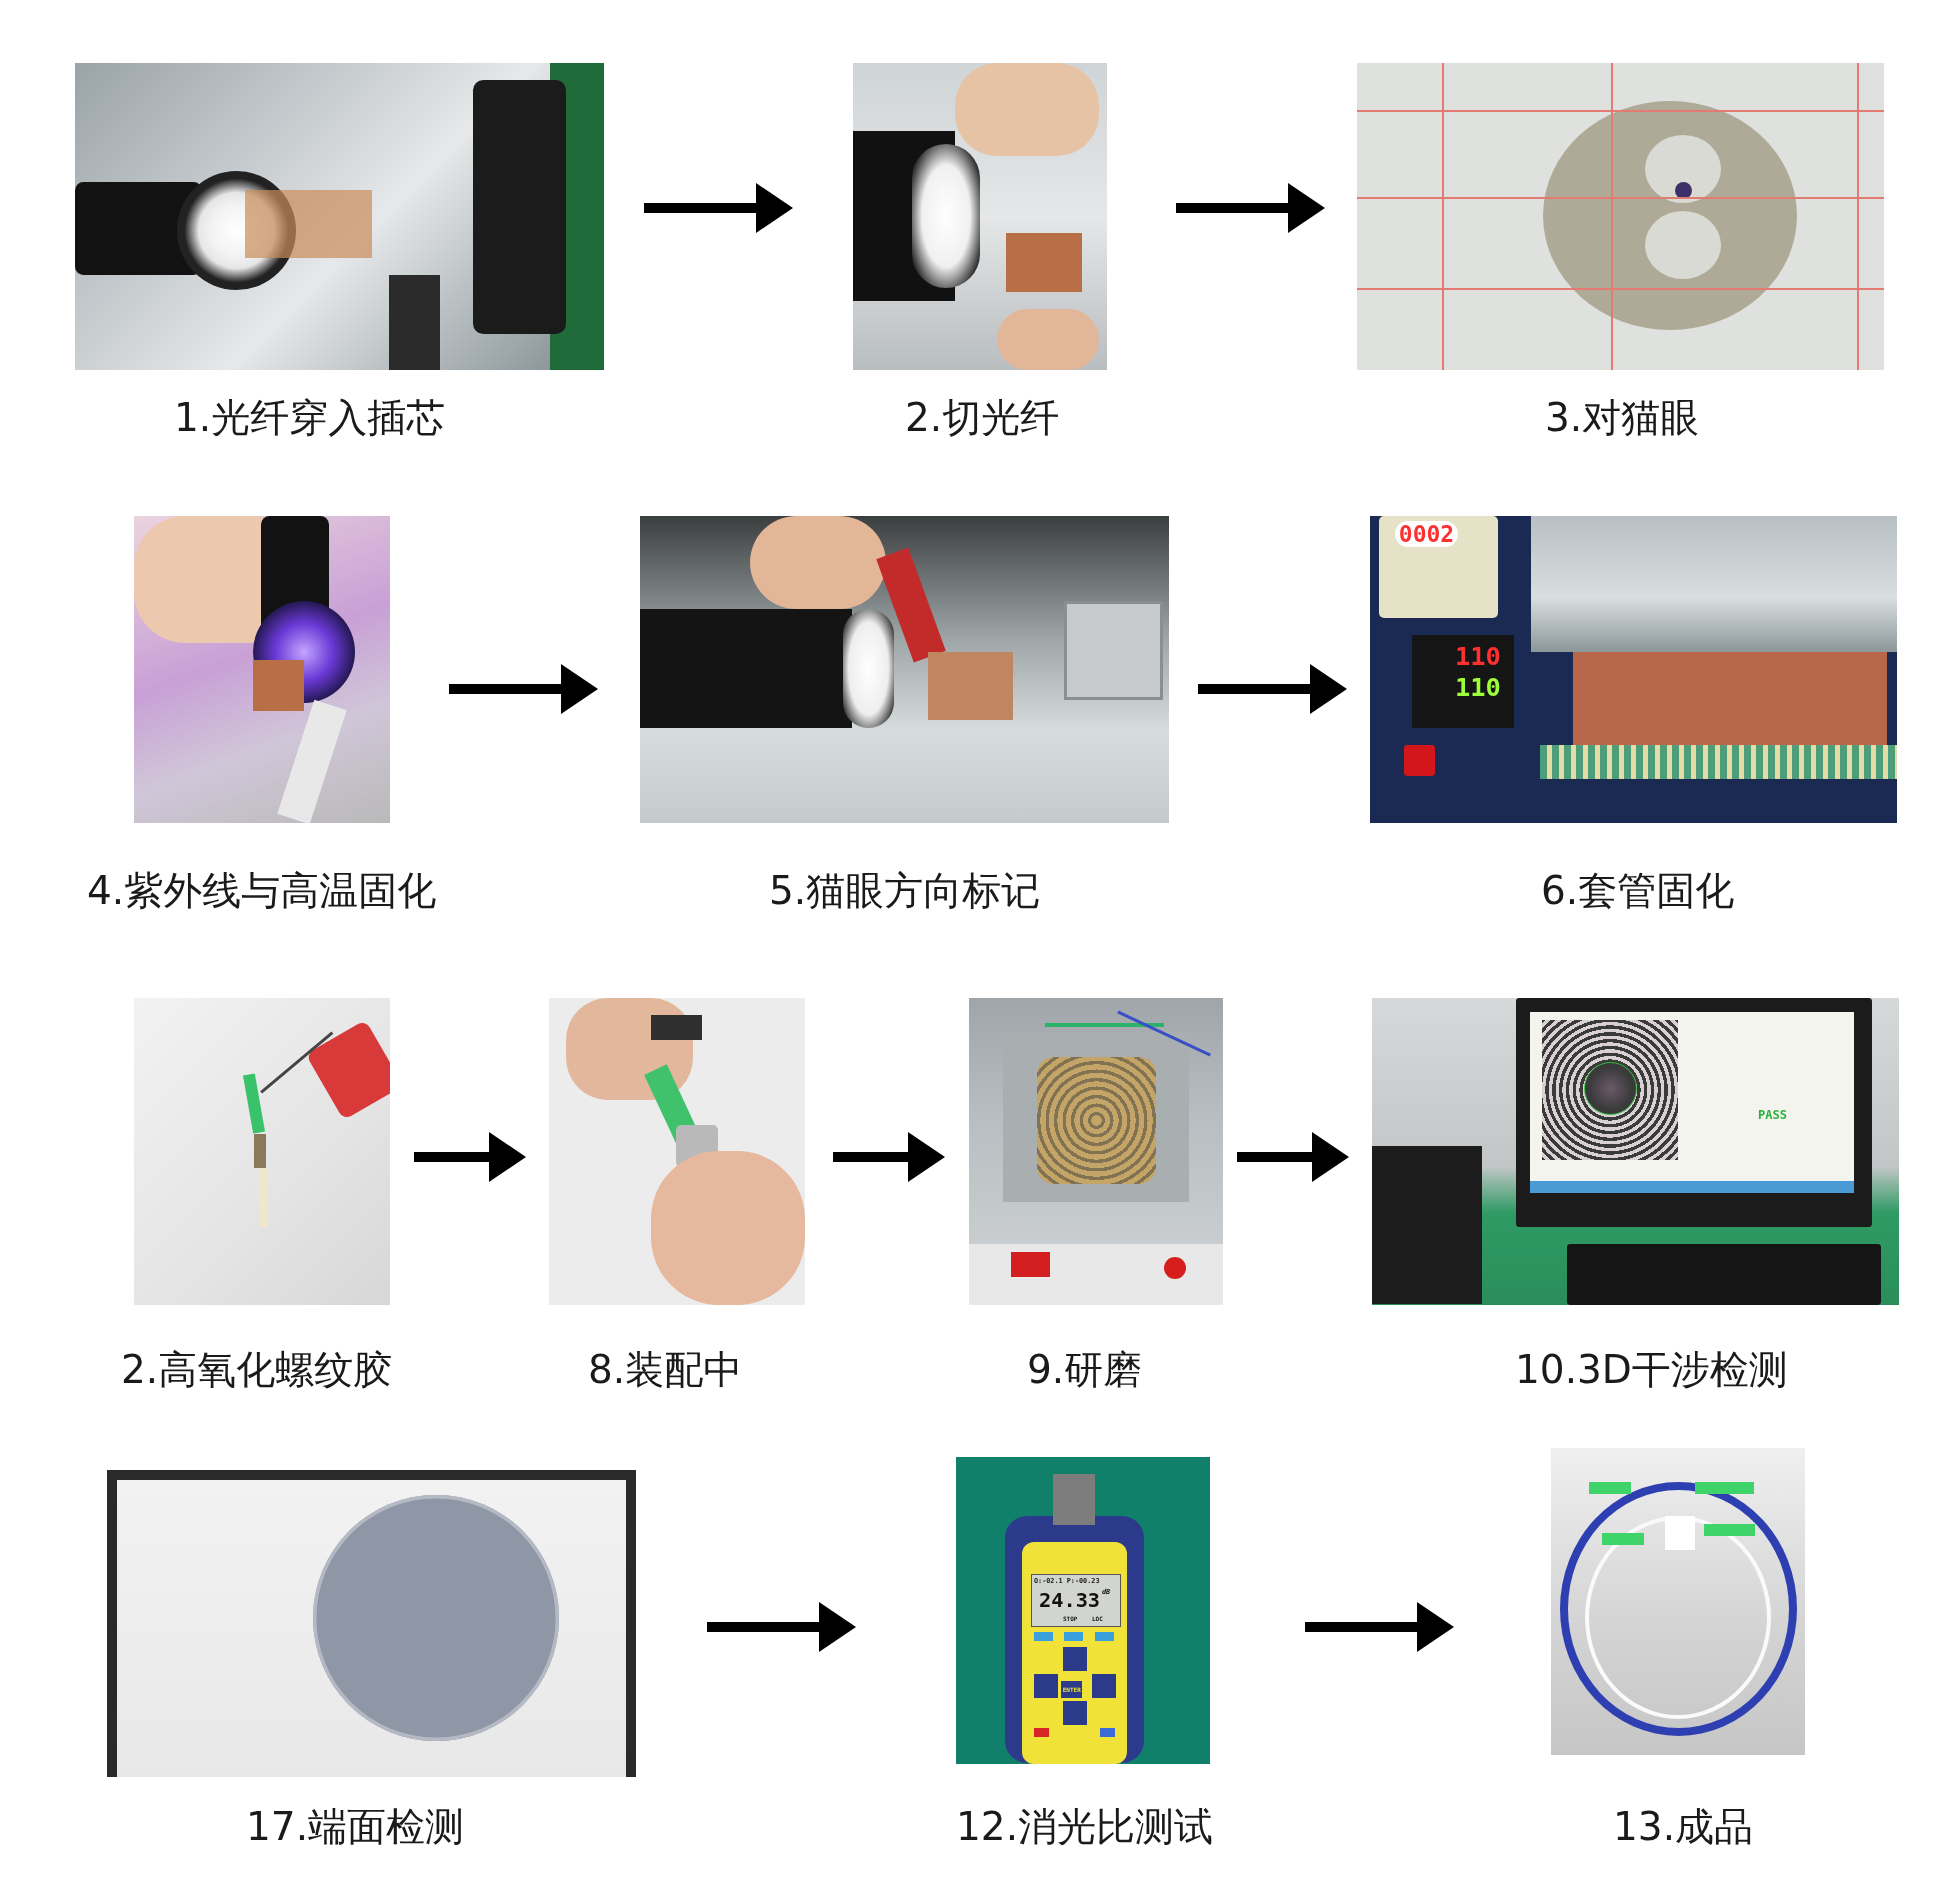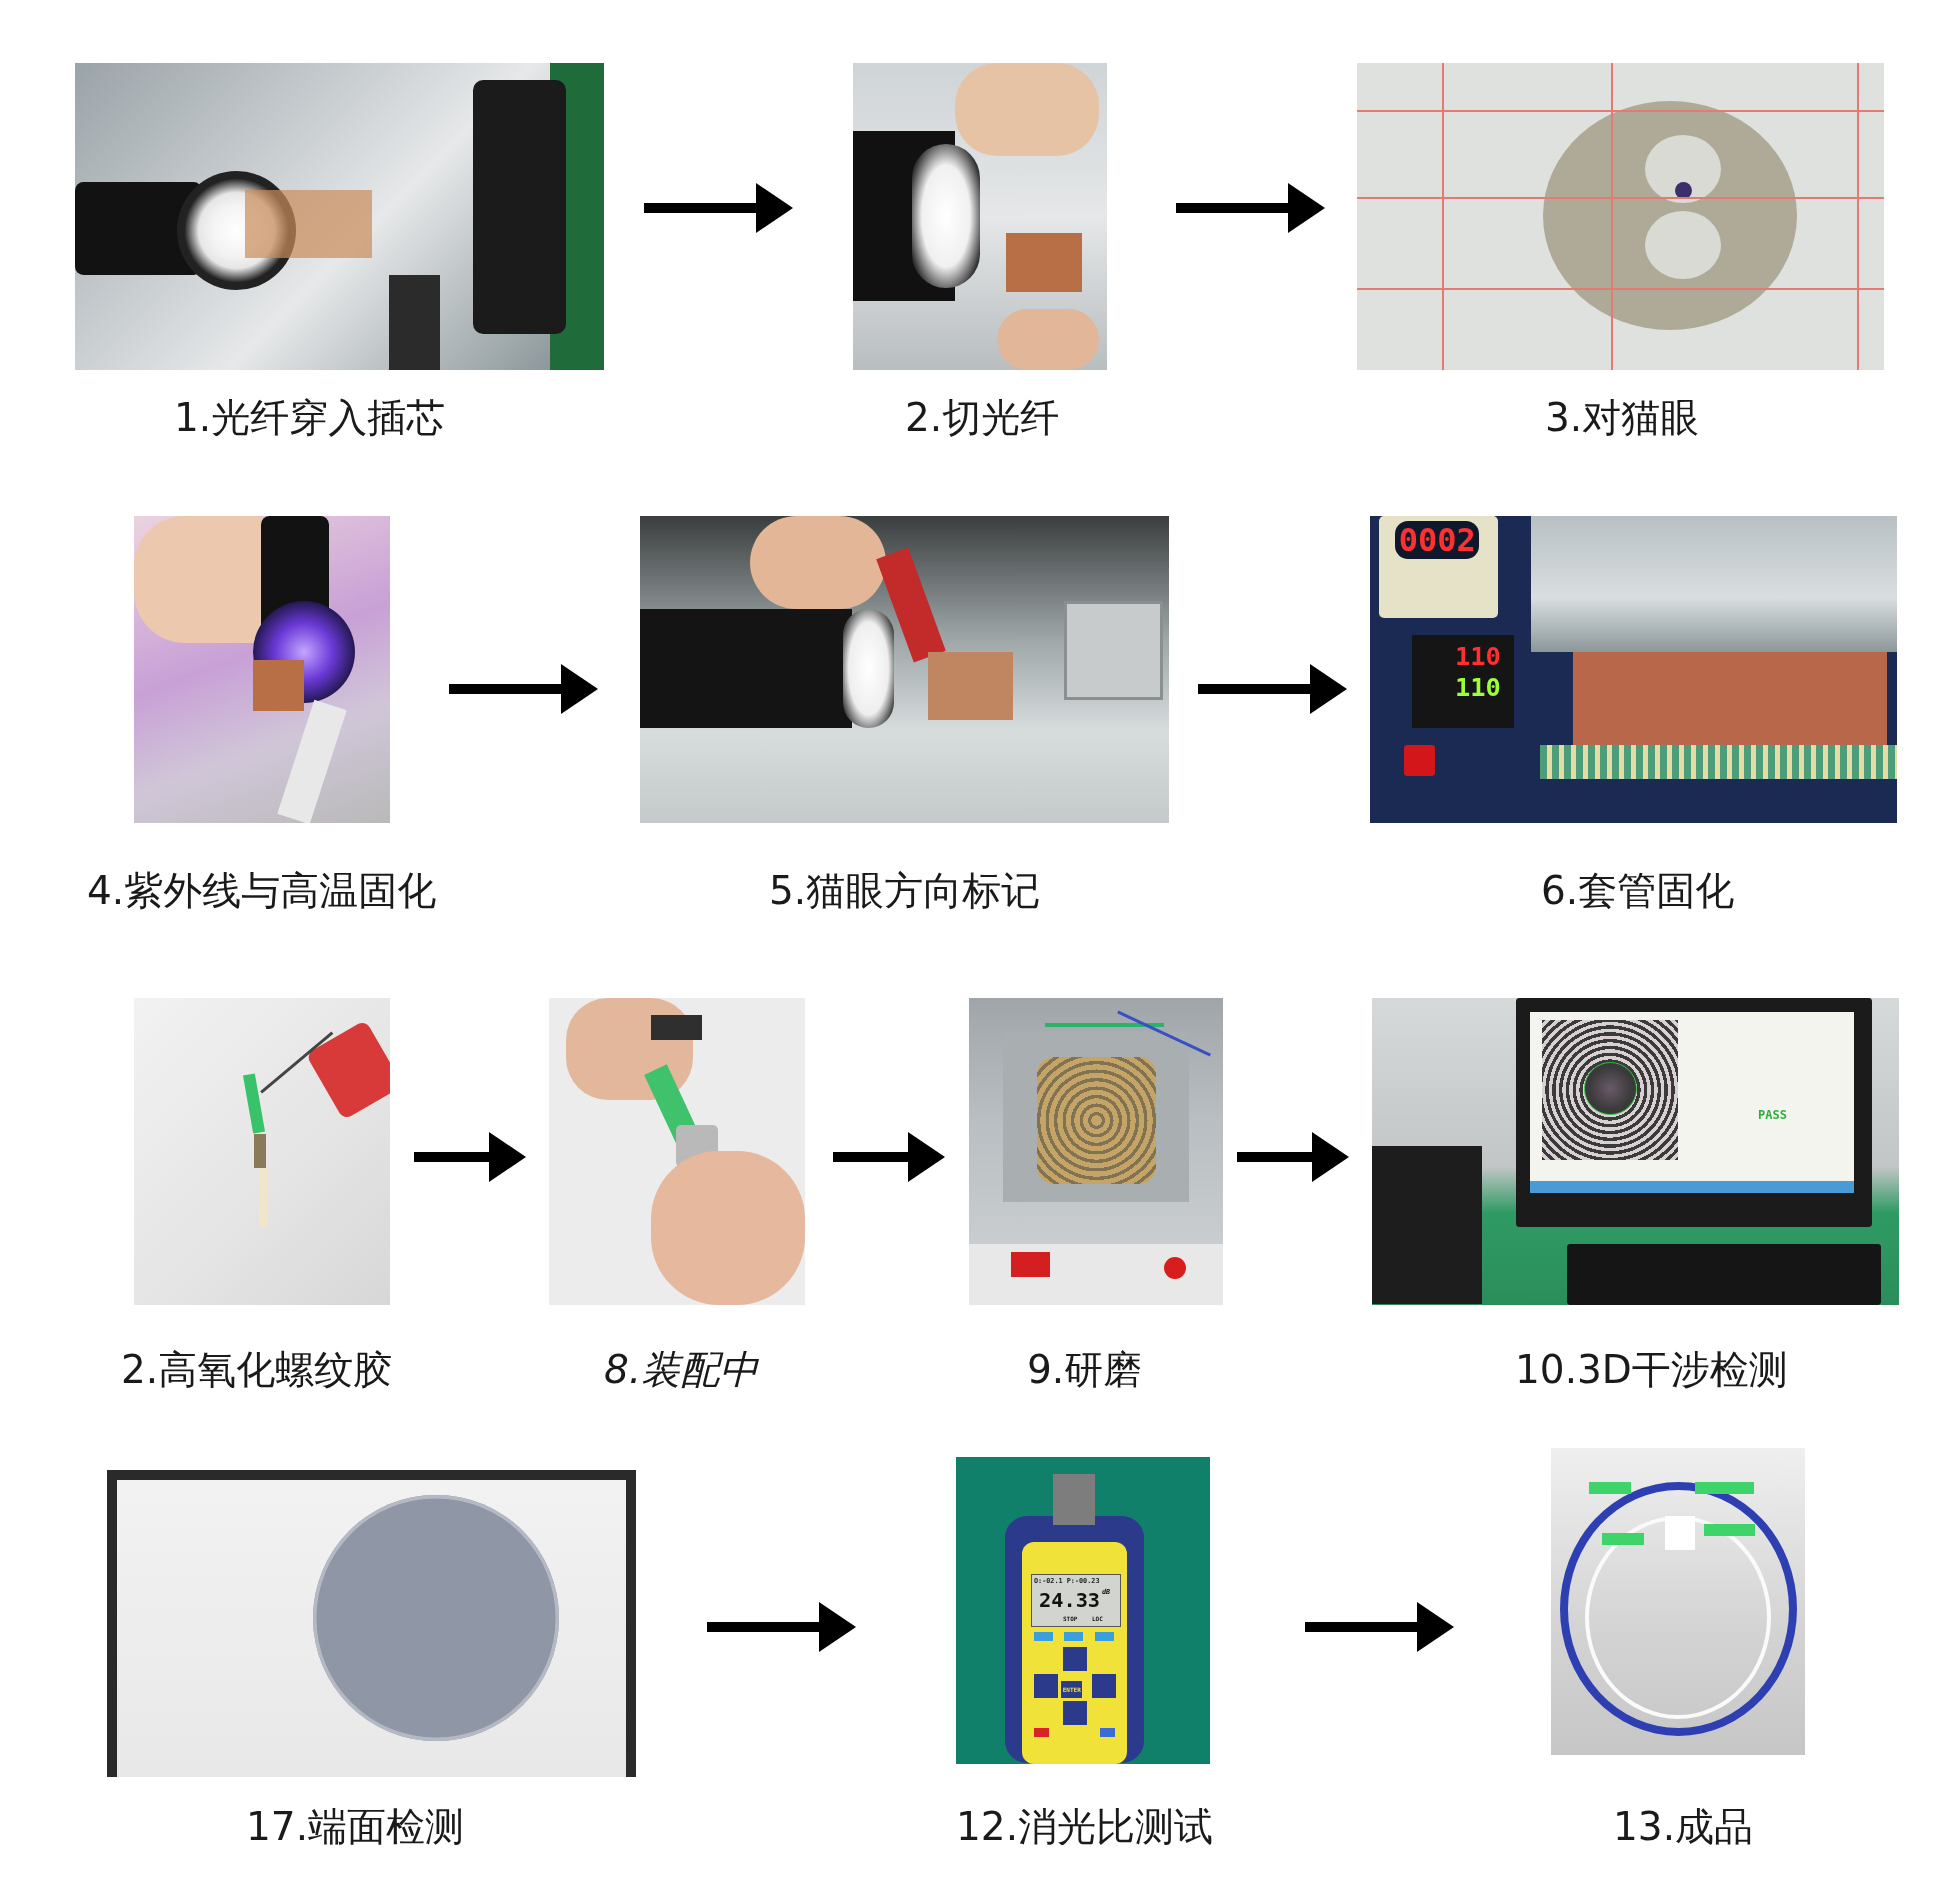--- a/index.html
+++ b/index.html
@@ -98,21 +98,21 @@
 </div>
 
 <div class="arrow" style="left:1198px;top:664px;width:149px;">
   <div class="shaft" style="width:115px;"></div>
     <div class="head" style="left:112px;"></div>
 </div>
 
 <div class="step">
   <div class="photo" style="left:1370px;top:516px;width:527px;height:307px;background:#1b2a52;">
     <div class="inner" style="left:8.5px;top:0;width:119px;height:102px;background:#e6e2c8;border-radius:5.1px;"></div>
-    <div class="seg" style="left:25.4px;top:5.1px;font-size:32px;color:#ff3030;background:#0f172a;padding:0 3.4px;border-radius:13px;">0002</div>
+    <div class="seg" style="left:25.4px;top:5.1px;font-size:23px;color:#ff3030;background:#ffffff;padding:0 3.4px;border-radius:13px;">0002</div>
     <div class="inner" style="left:42px;top:119px;width:102px;height:93px;background:#151515;"></div>
     <div class="seg" style="left:85px;top:125px;font-size:25.4px;color:#ff3030;">110</div>
     <div class="seg" style="left:85px;top:156px;font-size:25.4px;color:#9dff3a;">110</div>
     <div class="inner" style="left:161px;top:0;width:366px;height:136px;background:linear-gradient(180deg,#b8c0c3 0%,#d9dee0 60%,#8c9799 100%);"></div>
     <div class="inner" style="left:203px;top:136px;width:314px;height:93px;background:#b8674a;"></div>
     <div class="inner" style="left:170px;top:229px;width:358px;height:34px;background:repeating-linear-gradient(90deg,#4d9c7a 0,#4d9c7a 6.8px,#e5dba5 6.8px,#e5dba5 12px);"></div>
     <div class="inner" style="left:34px;top:229px;width:30.5px;height:30.5px;background:#d2161a;border-radius:3.4px;"></div>
   </div>
   <div class="caption" style="left:1541px;top:871px;">6.套管固化</div>
 </div>
@@ -134,21 +134,21 @@
 </div>
 
 <div class="step">
   <div class="photo" style="left:549px;top:998px;width:256px;height:307px;background:#ececec;">
     <div class="inner" style="left:17px;top:0;width:127px;height:102px;background:#e3b79c;border-radius:42px;"></div>
     <div class="inner" style="left:102px;top:17px;width:51px;height:25.4px;background:#2f2f2f;"></div>
     <div class="inner" style="left:110px;top:68px;width:25.4px;height:76px;background:#3fc26b;transform:rotate(-25deg);"></div>
     <div class="inner" style="left:127px;top:127px;width:42px;height:42px;background:#b9b9b9;border-radius:5.1px;"></div>
     <div class="inner" style="left:102px;top:153px;width:154px;height:154px;background:#e6b89d;border-radius:68px;"></div>
   </div>
-  <div class="caption" style="left:604px;top:1350px;font-style:italic;">8.装配中</div>
+  <div class="caption" style="left:588px;top:1350px;">8.装配中</div>
 </div>
 
 <div class="arrow" style="left:833px;top:1132px;width:110px;">
   <div class="shaft" style="width:78px;"></div>
     <div class="head" style="left:75px;"></div>
 </div>
 
 <div class="step">
   <div class="photo" style="left:969px;top:998px;width:254px;height:307px;background:linear-gradient(180deg,#9fa5a8 0%,#b8bec1 40%,#c9cdd0 80%,#e9e9e9 100%);">
     <div class="inner" style="left:34px;top:34px;width:186px;height:170px;background:#a9afb1;"></div>

